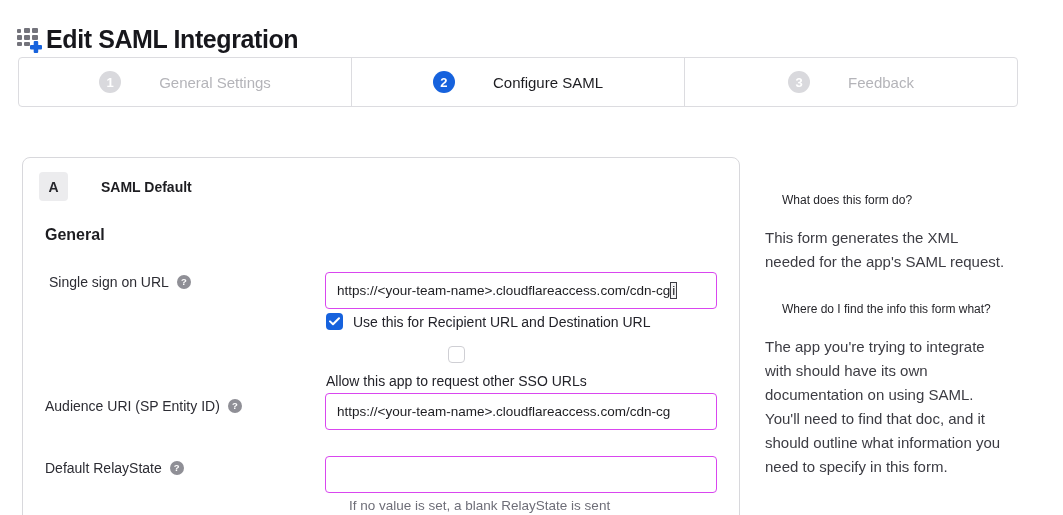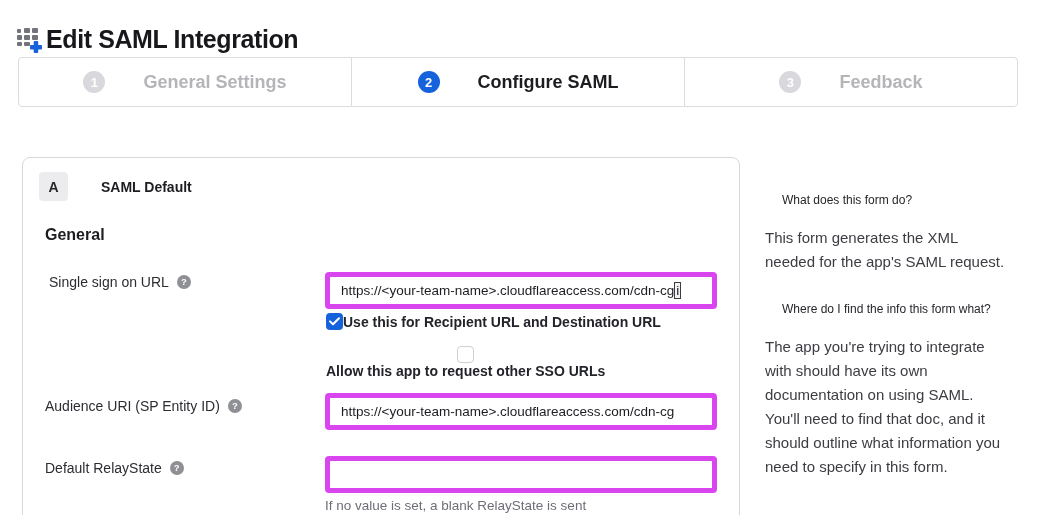--- a/index.html
+++ b/index.html
@@ -16,21 +16,21 @@
   .stepper{
     position:absolute;left:18px;top:57px;width:1000px;height:50px;
     display:flex;border:1px solid #dcdce0;border-radius:4px;background:#fff;box-sizing:border-box;
   }
   .step{flex:1 1 0;display:flex;align-items:center;justify-content:center;gap:11px;border-right:1px solid #dcdce0;cursor:default;}
   .step:last-child{border-right:none;}
   .step-circle{
     width:22px;height:22px;border-radius:50%;display:flex;align-items:center;justify-content:center;
     font-size:13px;font-weight:700;color:#ffffff;background:#d9d9dd;flex:0 0 auto;
   }
-  .step-label{font-size:18px;font-weight:700;color:#b4b4b9;margin-left:27px;}
+  .step-label{font-size:15px;font-weight:400;color:#b4b4b9;margin-left:27px;}
   .step.active .step-circle{background:#1662dd;}
   .step.active .step-label{color:#1d1d21;}
   
   .panel{
     position:absolute;left:22px;top:157px;width:718px;height:380px;box-sizing:border-box;
     border:1px solid #d8d8dc;border-radius:8px;background:#fff;
   }
   .abs{position:absolute;}
   .section-badge{
     left:16px;top:14px;width:29px;height:29px;border-radius:4px;background:#ececee;
@@ -38,39 +38,39 @@
   }
   .section-title{left:78px;top:21px;font-size:14px;font-weight:700;color:#1d1d21;}
   .group-heading{left:22px;top:68px;font-size:16px;font-weight:700;color:#1d1d21;}
   .field-label{font-size:14px;color:#2c2c33;display:flex;align-items:center;gap:8px;}
   .help-icon{
     width:14px;height:14px;border-radius:50%;background:#8f8f96;color:#fff;
     display:inline-flex;align-items:center;justify-content:center;
     font-size:9.5px;font-weight:700;line-height:1;flex:0 0 auto;
   }
   .textbox{
-    box-sizing:border-box;width:392px;height:37px;border:5px solid #d946ef;border-radius:4px;background:#fff;
+    box-sizing:border-box;width:392px;height:37px;border:1px solid #d946ef;border-radius:4px;background:#fff;
     font-family:"Liberation Sans","DejaVu Sans",sans-serif;
     font-size:13.5px;color:#1d1d21;padding:0 11px;display:flex;align-items:center;
     white-space:nowrap;overflow:hidden;
   }
   input.textbox{display:block;line-height:35px;}
   .cursor-char{
     flex:0 0 auto;border:1.5px solid #3c3c43;padding:0 1px;margin-left:0px;
     font-size:13.5px;line-height:15px;color:#1d1d21;background:#f2f2f3;
   }
-  .checkbox-row{display:flex;align-items:center;font-weight:bold;}
+  .checkbox-row{display:flex;align-items:center;gap:10px;}
   .checkbox{
     width:17px;height:17px;border-radius:4px;box-sizing:border-box;flex:0 0 auto;
     display:flex;align-items:center;justify-content:center;
   }
   .checkbox.checked{background:#1662dd;}
   .checkbox.unchecked{background:#fff;border:1px solid #cfcfd4;}
   .checkbox-label{font-size:14px;color:#23232a;}
-  .input-help{font-size:13.5px;color:#6e6e78;}
+  .input-help{font-size:13.5px;color:#6e6e78;margin-left:24px;}
   
   .help-sidebar{position:absolute;left:765px;top:190px;width:250px;}
   .help-q{font-size:12px;font-weight:400;color:#26262b;line-height:20px;margin:0 0 16px 17px;}
   .help-a{font-size:15px;font-weight:400;color:#3c3c43;line-height:24px;margin:0 8px 25px 0;}
 </style>
 </head>
 <body>
 
 <div class="page-header">
   <span class="app-icon">

